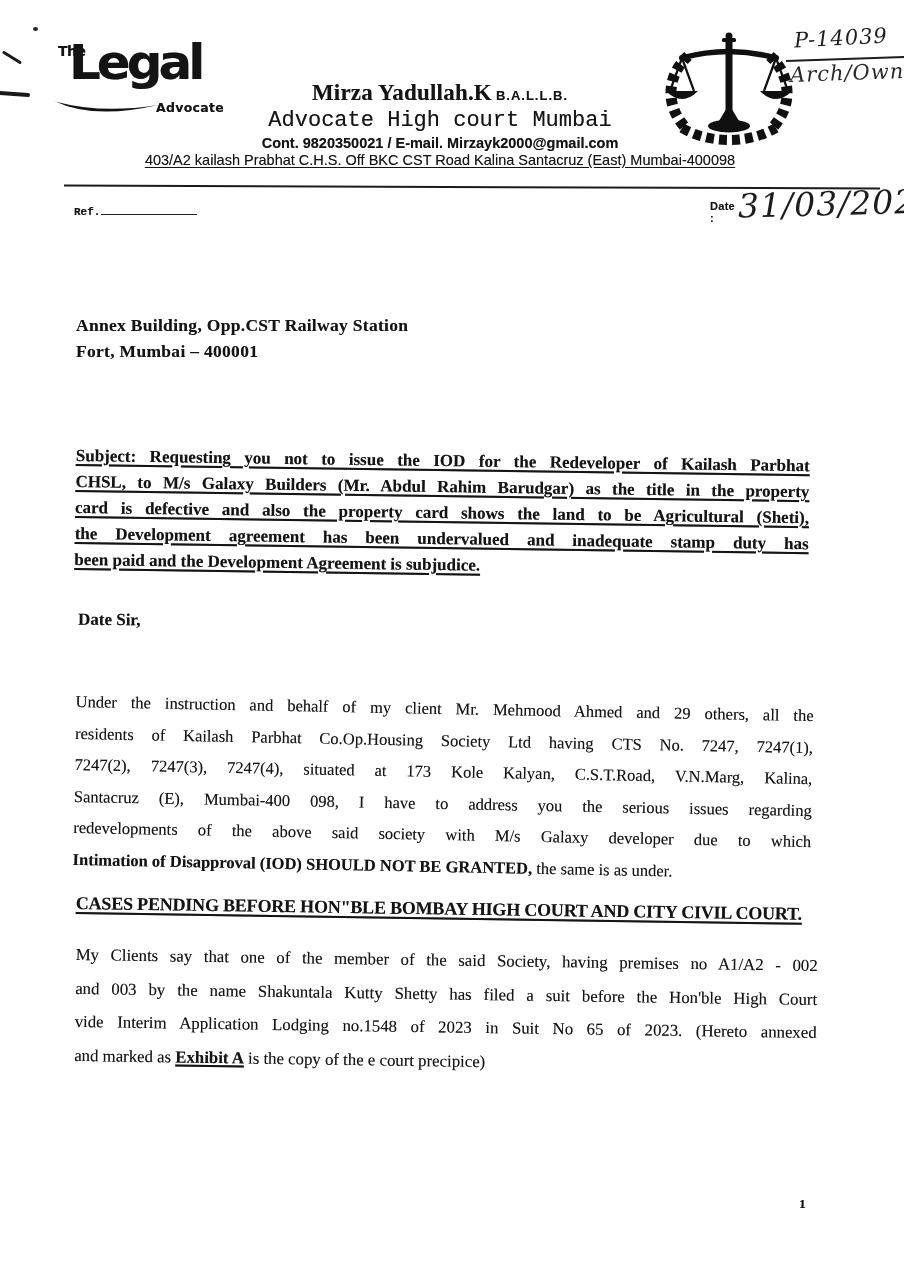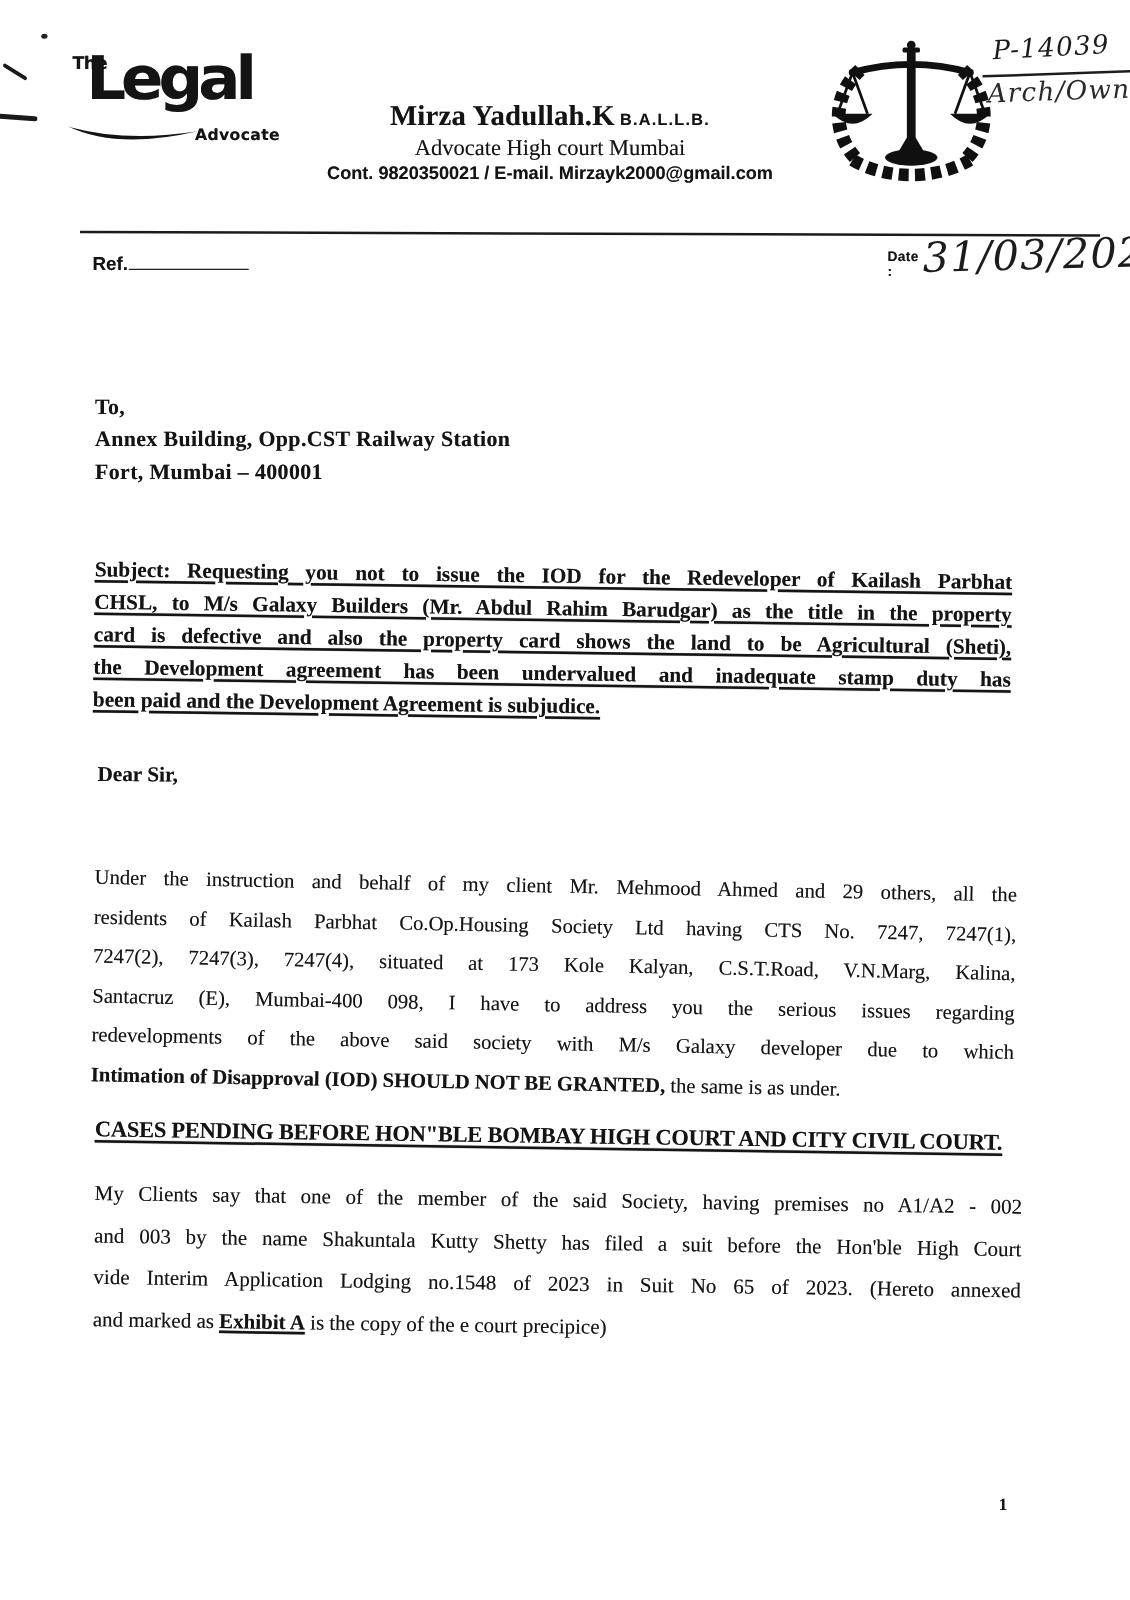--- a/index.html
+++ b/index.html
@@ -21,37 +21,37 @@
   .brand{left:52px;top:42px;width:200px;height:88px;}
   .brand-the{position:absolute;left:6px;top:1px;font-family:"DejaVu Sans",sans-serif;font-weight:bold;font-size:14px;letter-spacing:-.5px;}
   .brand-legal{position:absolute;left:17px;top:-8px;font-family:"DejaVu Sans",sans-serif;font-weight:bold;font-size:50px;letter-spacing:-4px;transform:scaleY(.96);}
   .brand-adv{position:absolute;left:104px;top:58px;font-family:"DejaVu Sans",sans-serif;font-weight:bold;font-size:12.5px;letter-spacing:.3px;}
   .brand-swoosh{position:absolute;left:-2px;top:52px;}
 
   
   .hdr{left:60px;top:80px;width:760px;text-align:center;}
   .hdr-name{font-size:23px;font-weight:bold;font-family:"Liberation Serif",serif;letter-spacing:.2px;}
   .hdr-deg{font-size:13px;font-weight:bold;font-family:"Liberation Sans",sans-serif;letter-spacing:1px;}
-  .hdr-title{font-size:18px;font-family:Liberation Serif, serif;margin-top:2px;}
+  .hdr-title{font-size:22px;font-family:Liberation Mono, monospace;margin-top:2px;}
   .hdr-regd{font-size:12.5px;font-weight:bold;font-family:"Liberation Sans",sans-serif;margin-top:3px;}
   .hdr-cont{font-size:14.5px;font-weight:bold;font-family:"Liberation Sans",sans-serif;margin-top:2px;}
   .hdr-addr{font-size:14.5px;font-family:"Liberation Sans",sans-serif;margin-top:1px;text-decoration:underline;text-underline-offset:2px;}
   .hdr-rule{left:64px;top:186px;width:816px;height:2px;background:#1b1b1b;transform:rotate(.2deg);}
 
   
   .wreath{left:664px;top:28px;}
 
   
   .hand{font-family:"DejaVu Serif",serif;font-style:italic;color:#1c1c1c;}
   .hw-no{left:794px;top:26px;font-size:21px;transform:rotate(-3deg);letter-spacing:1px;}
   .hw-line{left:786px;top:58px;width:120px;height:2px;background:#1d1d1d;transform:rotate(-2deg);}
   .hw-note{left:790px;top:61px;font-size:21px;transform:rotate(-2deg);letter-spacing:1px;color:#2a2a2a;}
 
   
-  .ref-row{left:74px;top:203px;font-family:Liberation Sans, sans-serif;font-size:15px;font-weight:bold;}
+  .ref-row{left:74px;top:203px;font-family:Liberation Mono, monospace;font-size:11px;font-weight:bold;}
   .ref-underline{display:inline-block;width:96px;border-bottom:1.6px solid #222;height:11px;margin-left:1px;}
   .date-row{left:710px;top:184px;display:flex;align-items:flex-start;}
   .date-label{font-family:"Liberation Sans",sans-serif;font-size:11px;font-weight:bold;margin-top:16px;letter-spacing:.3px;}
   .date-value{font-size:33px;margin-left:3px;transform:rotate(-1.5deg);letter-spacing:1px;}
 
   
   .recipient{left:76px;top:312px;font-size:17.5px;font-weight:bold;line-height:26px;letter-spacing:.3px;}
 
   
   .subject{left:76px;top:443px;width:734px;font-size:17px;font-weight:bold;line-height:26px;
@@ -92,20 +92,21 @@
   <span class="brand-adv ink">Advocate</span>
 </div>
 
 <div class="abs hdr ink">
   <div>
     <span class="hdr-name">Mirza Yadullah.K</span>
     <span class="hdr-deg">B.A.L.L.B.</span>
   </div>
   <div class="hdr-title">Advocate High court Mumbai</div>
   <div class="hdr-cont">Cont. 9820350021 / E-mail. Mirzayk2000@gmail.com</div>
+  <div class="hdr-addr">403/A2 kailash Prabhat C.H.S. Off BKC CST Road Kalina Santacruz (East) Mumbai-400098</div>
 </div>
 <div class="abs hdr-rule"></div>
 
 <svg class="abs wreath" width="130" height="118" viewBox="0 0 130 118">
   <g stroke="#101010" fill="none">
     <path d="M20,98 C2,78 2,48 24,28" stroke-width="11" stroke-dasharray="7 5"></path>
     <path d="M110,98 C128,78 128,48 106,28" stroke-width="11" stroke-dasharray="7 5"></path>
     <path d="M18,100 C45,116 85,116 112,100" stroke-width="10" stroke-dasharray="8 5"></path>
   </g>
   <g fill="#101010">
@@ -132,34 +133,33 @@
 
 <div class="abs ref-row ink">
   <span>Ref.</span><span class="ref-underline"></span>
 </div>
 <div class="abs date-row">
   <span class="date-label ink">Date :</span>
   <span class="date-value hand">31/03/2023</span>
 </div>
 
 <div class="abs recipient ink">
-  <div class="ln">To,</div>
   <div class="ln">Annex Building, Opp.CST Railway Station</div>
   <div class="ln">Fort, Mumbai – 400001</div>
 </div>
 
 <div class="abs subject ink">
   <span class="ln just">Subject: Requesting you not to issue the IOD for the Redeveloper of Kailash Parbhat</span>
   <span class="ln just">CHSL, to M/s Galaxy Builders (Mr. Abdul Rahim Barudgar) as the title in the property</span>
   <span class="ln just">card is defective and also the property card shows the land to be Agricultural (Sheti),</span>
   <span class="ln just">the Development agreement has been undervalued and inadequate stamp duty has</span>
   <span class="ln">been paid and the Development Agreement is subjudice.</span>
 </div>
 
-<div class="abs dear ink">Dear Sir,</div>
+<div class="abs dear ink">Date Sir,</div>
 
 <div class="abs body1 ink">
   <div class="ln just">Under the instruction and behalf of my client Mr. Mehmood Ahmed and 29 others, all the</div>
   <div class="ln just">residents of Kailash Parbhat Co.Op.Housing Society Ltd having CTS No. 7247, 7247(1),</div>
   <div class="ln just">7247(2), 7247(3), 7247(4),  situated at 173 Kole Kalyan, C.S.T.Road, V.N.Marg, Kalina,</div>
   <div class="ln just">Santacruz (E), Mumbai-400 098, I have to address you the serious issues regarding</div>
   <div class="ln just">redevelopments of the above said society with M/s Galaxy developer due to which</div>
   <div class="ln"><b>Intimation of Disapproval (IOD) SHOULD NOT BE GRANTED,</b><span> the same is as under.</span></div>
 </div>
 

